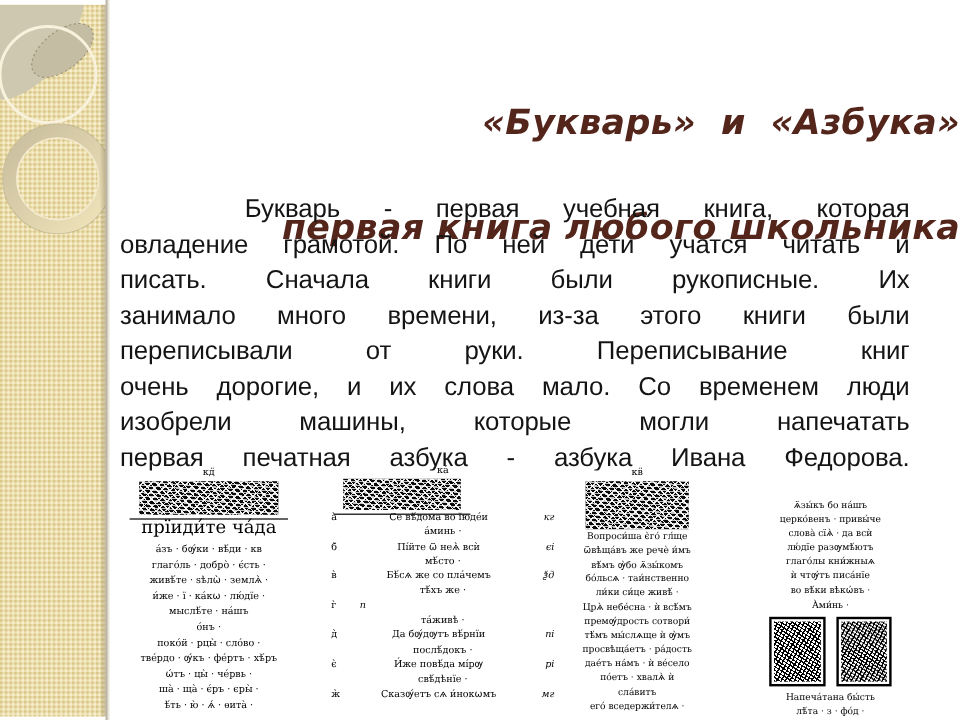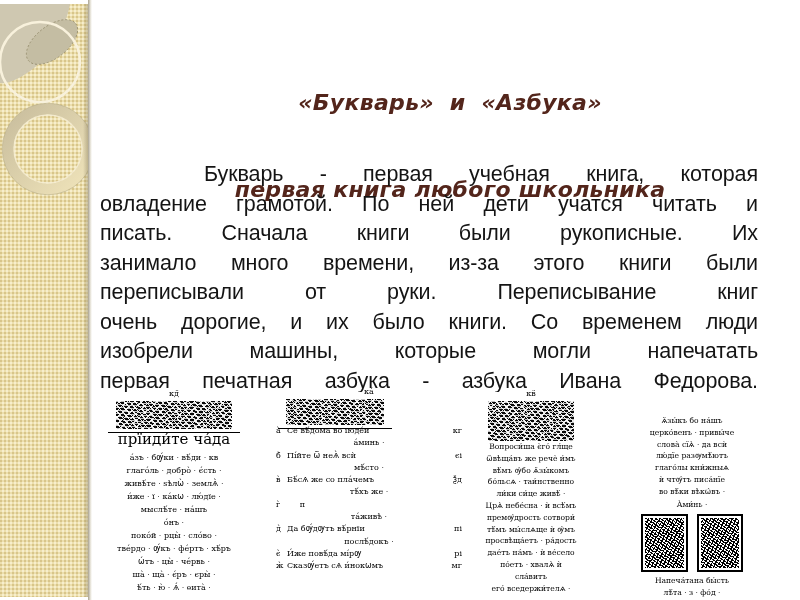--- a/index.html
+++ b/index.html
@@ -34,24 +34,24 @@
     background:linear-gradient(90deg, rgba(110,100,70,0), rgba(110,100,70,.35));
   }
   .band-art{position:absolute;left:0;top:0;}
   .band-edge{
     position:absolute;left:88px;top:0;bottom:0;width:4px;
     background:linear-gradient(90deg,#a8a18f,#e6e3d8 60%,#fff);
   }
   
   .titleblock{
     position:absolute;left:88px;right:0;top:30px;padding-left:12px;
-    text-align:center;color:var(--title-color);
+    text-align:right;color:var(--title-color);
     font-family:"DejaVu Sans","Liberation Sans",sans-serif;
     font-weight:bold;font-style:italic;
-    font-size:22px;line-height:29px;letter-spacing:.3px;
+    font-size:29px;line-height:29px;letter-spacing:.3px;
     white-space:pre-wrap;
   }
   
   .bodyblock{
     position:absolute;left:100px;top:112px;width:658px;height:280px;overflow:hidden;
     color:var(--text-color);
     font-size:21.5px;line-height:29.5px;letter-spacing:-.1px;
   }
   .bodyline{text-align:justify;text-align-last:justify;}
   .bodyline:first-child{text-indent:104px;margin-top:48px;}
@@ -74,22 +74,22 @@
       repeating-linear-gradient(4deg, rgba(255,255,255,.75) 0 1px, transparent 1px 3px);
   }
   .orn-rule::after{
     content:"";position:absolute;left:-8px;right:-8px;bottom:-4px;height:1.5px;background:#000;
   }
   .page-header{font-size:15px;line-height:11px;text-align:center;margin:5px 0 6px;}
   .prow{font-size:8px;line-height:13px;}
   .prow.center{text-align:center;}
   .prow.triple{display:flex;align-items:baseline;}
   .pl{flex:none;width:11px;text-align:left;}
-  .pt{flex:1;}
-  .pr{flex:none;width:18px;text-align:right;}
+  .pt{flex:1;text-align:center;}
+  .pr{flex:none;width:18px;text-align:right;font-style:italic;}
   .p-1 .prow{line-height:12.3px;}
   .p-2 .prow{font-size:7.6px;line-height:11.8px;}
   .p-3 .prow{font-size:7.6px;line-height:11.8px;}
   .amen{margin-top:1px;}
   .boxes{display:flex;justify-content:center;gap:9px;margin:4px 0 3px;}
   .wbox{width:40px;height:50px;border:2px solid #000;padding:2px;background:#fff;box-sizing:content-box;}
   .wnoise{
     width:100%;height:100%;
     background-image:
       repeating-linear-gradient(33deg,#000 0 1px,transparent 1px 2.6px),
@@ -124,21 +124,21 @@
     <div class="t1">«Букварь»  и  «Азбука»</div>
     <div class="t2">первая книга любого школьника</div>
   </div>
 
   <div class="bodyblock" id="bodyblock">
       <div class="bodyline">Букварь - первая учебная книга, которая</div>
       <div class="bodyline">овладение грамотой. По ней дети учатся читать и</div>
       <div class="bodyline">писать. Сначала книги были рукописные. Их</div>
       <div class="bodyline">занимало много времени, из-за этого книги были</div>
       <div class="bodyline">переписывали от руки. Переписывание книг</div>
-      <div class="bodyline">очень дорогие, и их было книги. Со временем люди</div>
+      <div class="bodyline">очень дорогие, и их слова мало. Со временем люди</div>
       <div class="bodyline">изобрели машины, которые могли напечатать</div>
       <div class="bodyline">первая печатная азбука - азбука Ивана Федорова.</div>
     </div>
 
   <div class="pages">
     <div class="page p-0">
         <div class="tuft">кд̈</div>
         <div class="orn orn-rule" style="width: 116px; height: 28px; margin: 0px auto;"></div>
         <div class="page-header">прїиди́те ча́да</div>
         <div class="prow center">а́зъ · бѹ́ки · вѣ́ди · кв</div>
@@ -183,20 +183,21 @@
           <span class="pl">д̀</span>
           <span class="pt">Да бѹ́дѹтъ вѣ́рнїи</span>
           <span class="pr">пі</span>
         </div>
         <div class="prow center">послѣ́докъ ·</div>
         <div class="prow triple">
           <span class="pl">є̀</span>
           <span class="pt">И́же повѣ́да мі́рѹ</span>
           <span class="pr">рі</span>
         </div>
+        <div class="prow center">свѣ́дѣнїе ·</div>
         <div class="prow triple">
           <span class="pl">ж̀</span>
           <span class="pt">Сказѹ́етъ сѧ и́нокѡмъ</span>
           <span class="pr">мг</span>
         </div>
       </div>
     <div class="page p-2">
         <div class="tuft">кв̈</div>
         <div class="orn" style="width: 86px; height: 40px; margin: 0px auto;"></div>
         <div class="prow center">Вопроси́ша є̀го́ гл́ще</div>

